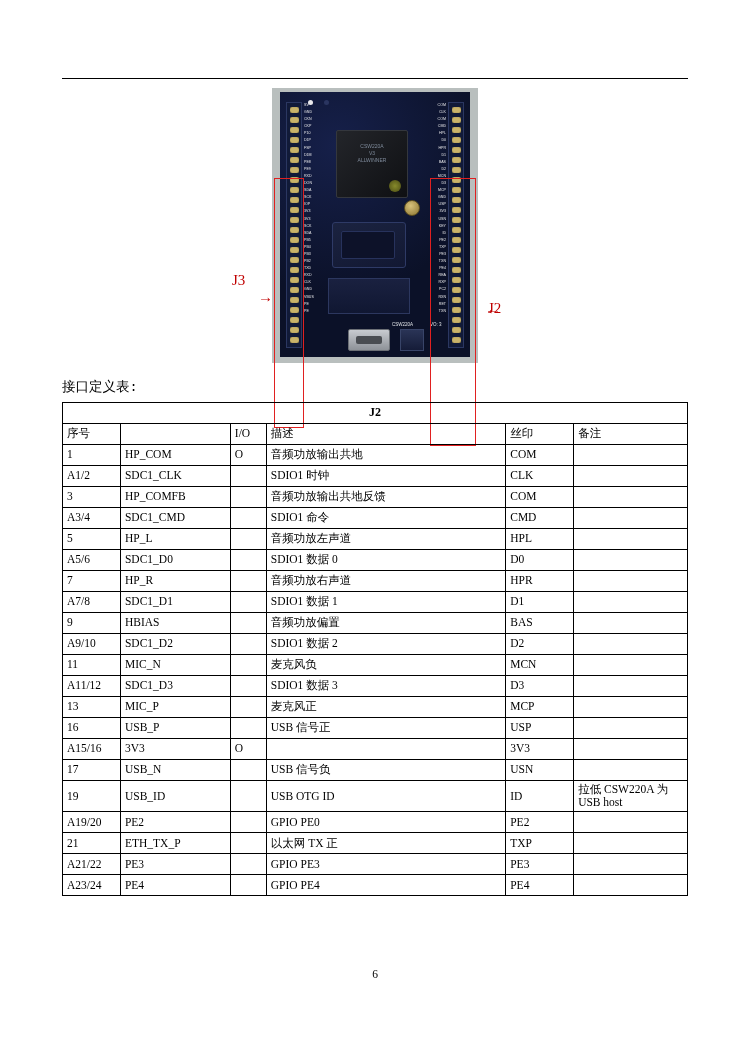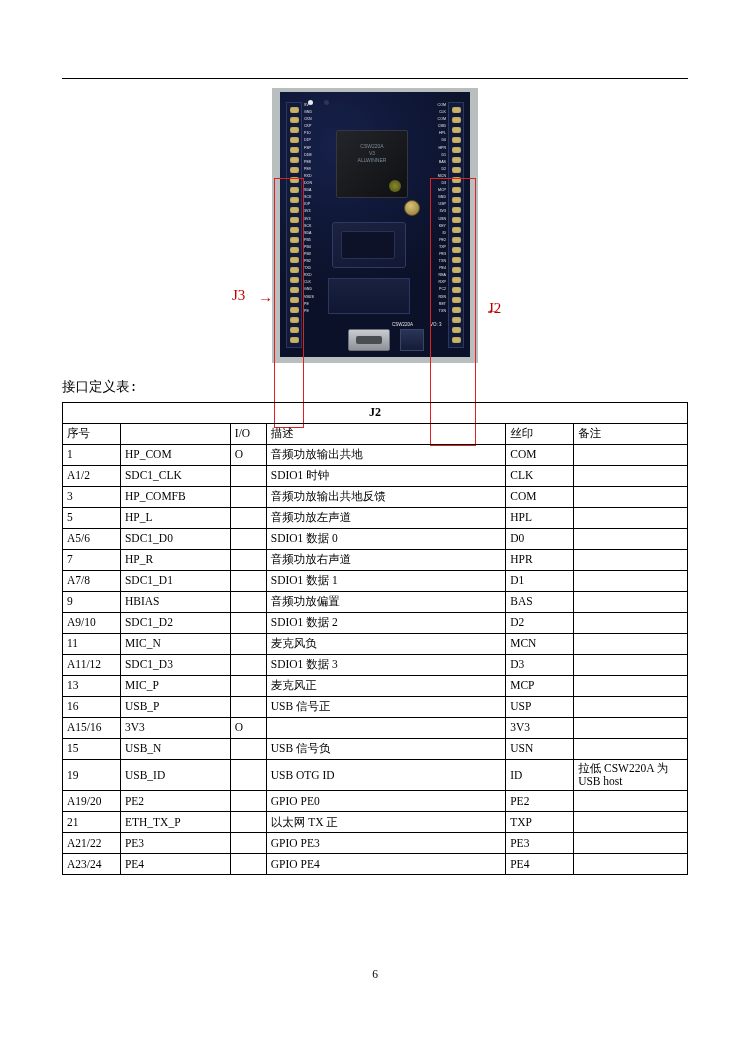--- a/index.html
+++ b/index.html
@@ -202,21 +202,21 @@
   .hl.j3 { left: 274px; top: 90px; width: 30px; height: 250px; }
   .hl.j2 { left: 430px; top: 90px; width: 46px; height: 268px; }
 
   .fig-label {
     position: absolute;
     font-family: "Liberation Serif", serif;
     font-size: 15px;
     color: #c00000;
     white-space: nowrap;
   }
-  .fig-label.j3 { left: 232px; top: 199px; }
+  .fig-label.j3 { left: 232px; top: 184px; }
   .fig-label.j2 { left: 488px; top: 212px; }
   .arrow {
     position: absolute;
     color: #c00000;
     font-size: 15px;
     font-family: "Liberation Sans", sans-serif;
   }
   .arrow.a-j3 { left: 258px; top: 200px; }
   .arrow.a-j2 { left: 486px; top: 212px; }
 
@@ -471,20 +471,28 @@
         </tr>
         <tr>
           <td>3</td>
           <td>HP_COMFB</td>
           <td class="io"></td>
           <td>音频功放输出共地反馈</td>
           <td>COM</td>
           <td class="note-cell"></td>
         </tr>
         <tr>
+          <td>A3/4</td>
+          <td>SDC1_CMD</td>
+          <td class="io"></td>
+          <td>SDIO1 命令</td>
+          <td>CMD</td>
+          <td class="note-cell"></td>
+        </tr>
+        <tr>
           <td>5</td>
           <td>HP_L</td>
           <td class="io"></td>
           <td>音频功放左声道</td>
           <td>HPL</td>
           <td class="note-cell"></td>
         </tr>
         <tr>
           <td>A5/6</td>
           <td>SDC1_D0</td>
@@ -559,21 +567,21 @@
         </tr>
         <tr>
           <td>A15/16</td>
           <td>3V3</td>
           <td class="io">O</td>
           <td></td>
           <td>3V3</td>
           <td class="note-cell"></td>
         </tr>
         <tr>
-          <td>15</td>
+          <td>17</td>
           <td>USB_N</td>
           <td class="io"></td>
           <td>USB 信号负</td>
           <td>USN</td>
           <td class="note-cell"></td>
         </tr>
         <tr>
           <td>19</td>
           <td>USB_ID</td>
           <td class="io"></td>

